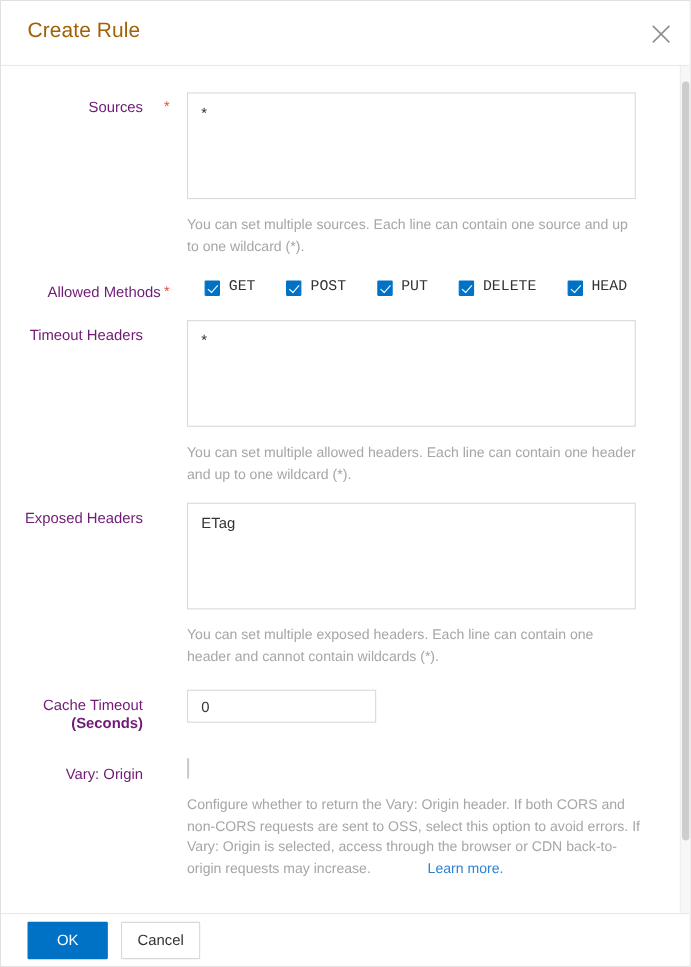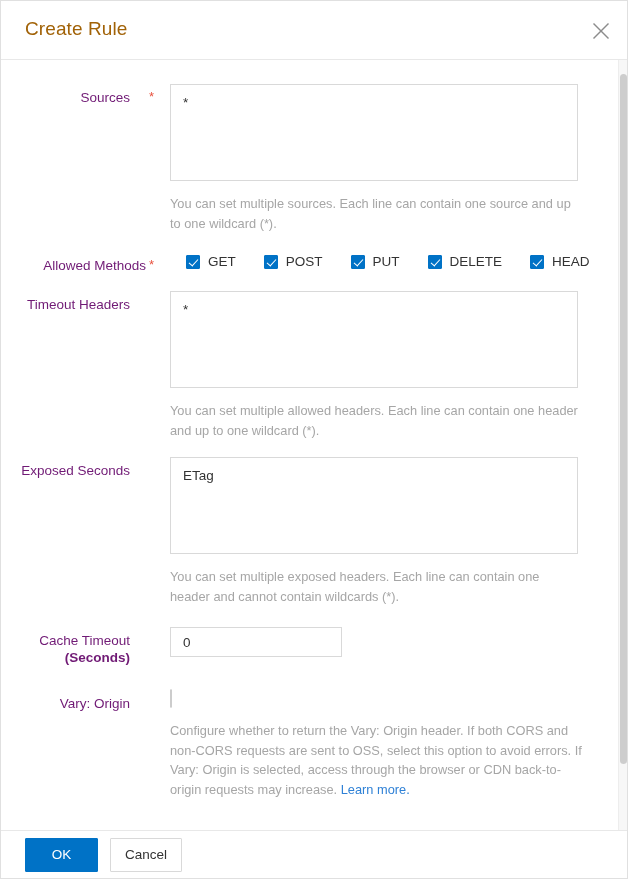--- a/index.html
+++ b/index.html
@@ -122,27 +122,29 @@
     width: 409px;
     margin-top: 13px;
     font-size: 12.8px;
     line-height: 19.5px;
     color: #a6a6a6;
   }
   .hint.wide { width: 417px; }
   .hint a {
     color: #2f81d6;
     text-decoration: none;
+    margin-left: 48px;
   }
 
   
   .methods {
     display: flex;
     align-items: flex-end;
     padding-top: 2px;
+    font-family: Liberation Mono, monospace;
   }
   .cb-item {
     display: flex;
     align-items: center;
     margin-right: 28px;
     cursor: pointer;
   }
   .cb-item:last-child { margin-right: 0; }
   .cbox {
     width: 14px; height: 14px;
@@ -293,21 +295,21 @@
 
       <div class="form-row row-allowed">
         <div class="lbl-col">Timeout Headers</div>
         <div class="ctrl-col">
           <textarea class="box" style="">*</textarea>
           <div class="hint">You can set multiple allowed headers. Each line can contain one header and up to one wildcard (*).</div>
         </div>
       </div>
 
       <div class="form-row row-exposed">
-        <div class="lbl-col">Exposed Seconds</div>
+        <div class="lbl-col">Exposed Headers</div>
         <div class="ctrl-col">
           <textarea class="box" style="">ETag</textarea>
           <div class="hint">You can set multiple exposed headers. Each line can contain one header and cannot contain wildcards (*).</div>
         </div>
       </div>
 
       <div class="form-row row-cache">
         <div class="lbl-col">
           <span class="l1">Cache Timeout</span>
           <span class="l2">(Seconds)</span>

